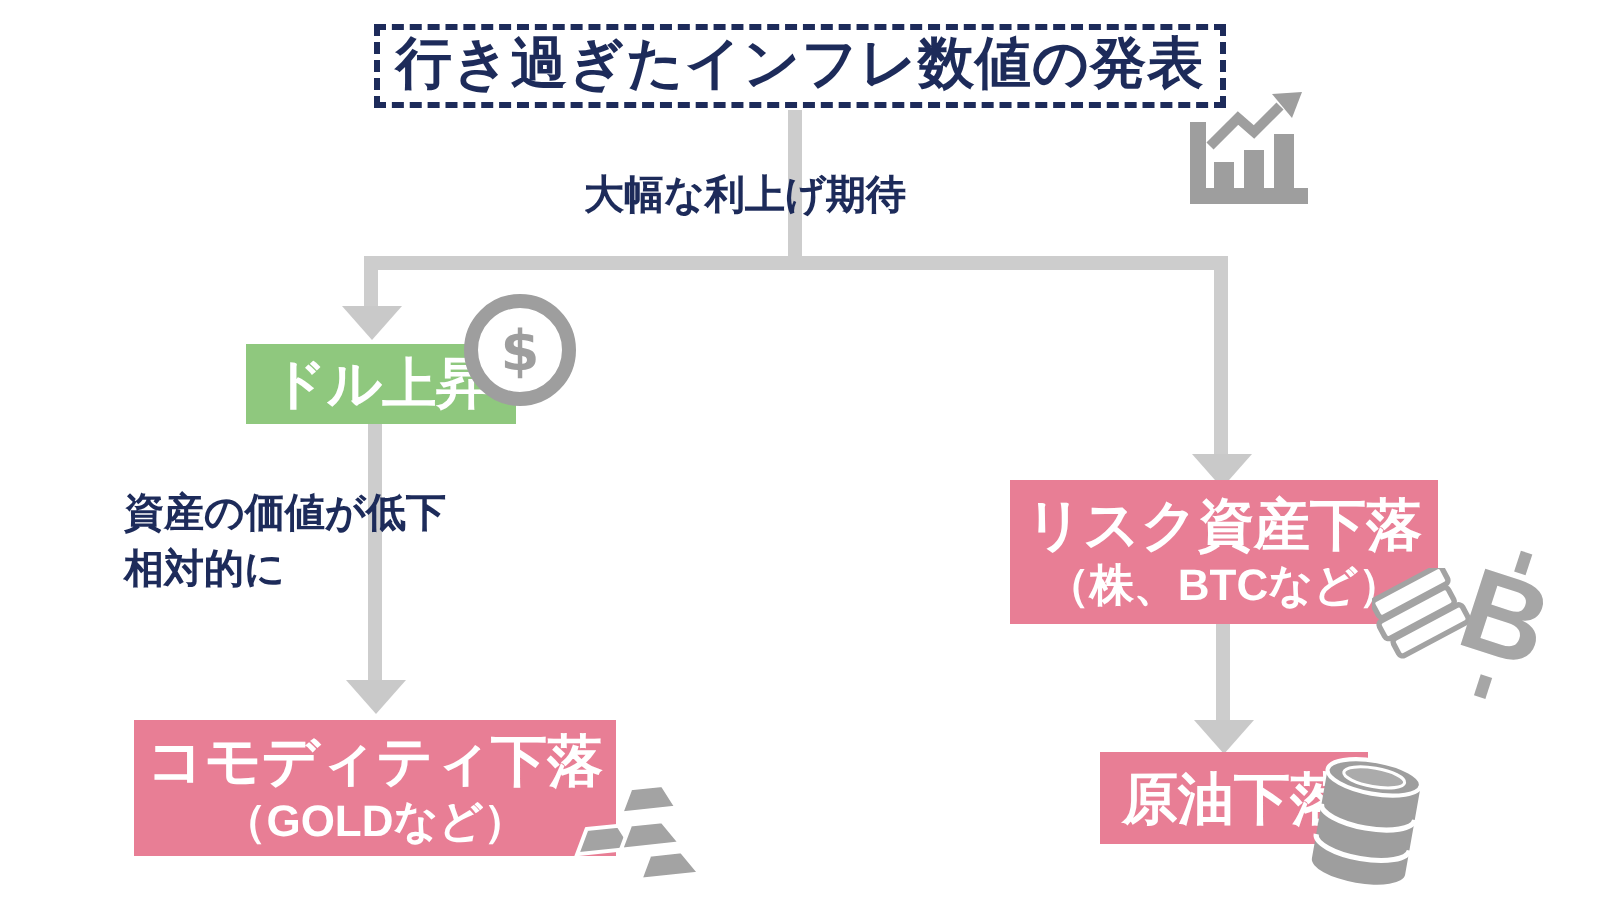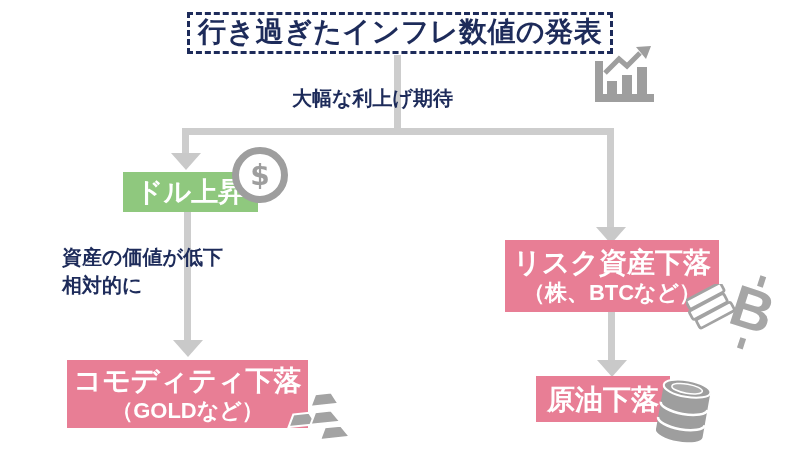--- a/index.html
+++ b/index.html
@@ -28,21 +28,21 @@
   .node{position:absolute;display:flex;flex-direction:column;align-items:center;
     justify-content:center;color:#ffffff;font-weight:bold;z-index:2;text-align:center;}
   .node .l1{font-size:28px;line-height:33px;white-space:nowrap;}
   .node .l2{font-size:22px;line-height:27px;white-space:nowrap;}
   .green{background:#8fc87e;}
   .pink{background:#e87e95;}
   .node-dollar{left:123px;top:172px;width:135px;height:40px;}
   .node-dollar .l1{font-size:27px;}
   .node-commodity{left:67px;top:360px;width:241px;height:68px;}
   .node-risk{left:505px;top:240px;width:214px;height:72px;}
-  .node-oil{left:536px;top:376px;width:134px;height:46px;}
+  .node-oil{left:550px;top:376px;width:134px;height:46px;}
   
   .icon{position:absolute;z-index:4;}
   .chart-icon{left:592px;top:45px;}
   .coin-icon{left:232px;top:147px;width:42px;height:42px;border:7px solid #9e9e9e;
     border-radius:50%;background:#ffffff;display:flex;align-items:center;justify-content:center;}
   .coin-icon span{font-size:28px;font-weight:bold;color:#9e9e9e;font-family:"DejaVu Sans",sans-serif;}
   .gold-icon{left:282px;top:390px;}
   .btc-icon{left:686px;top:276px;width:96px;height:84px;}
   .btc-bills{position:absolute;left:0;top:8px;}
   .btc-b{position:absolute;left:38px;top:-2px;width:52px;height:80px;transform:rotate(18deg);}

